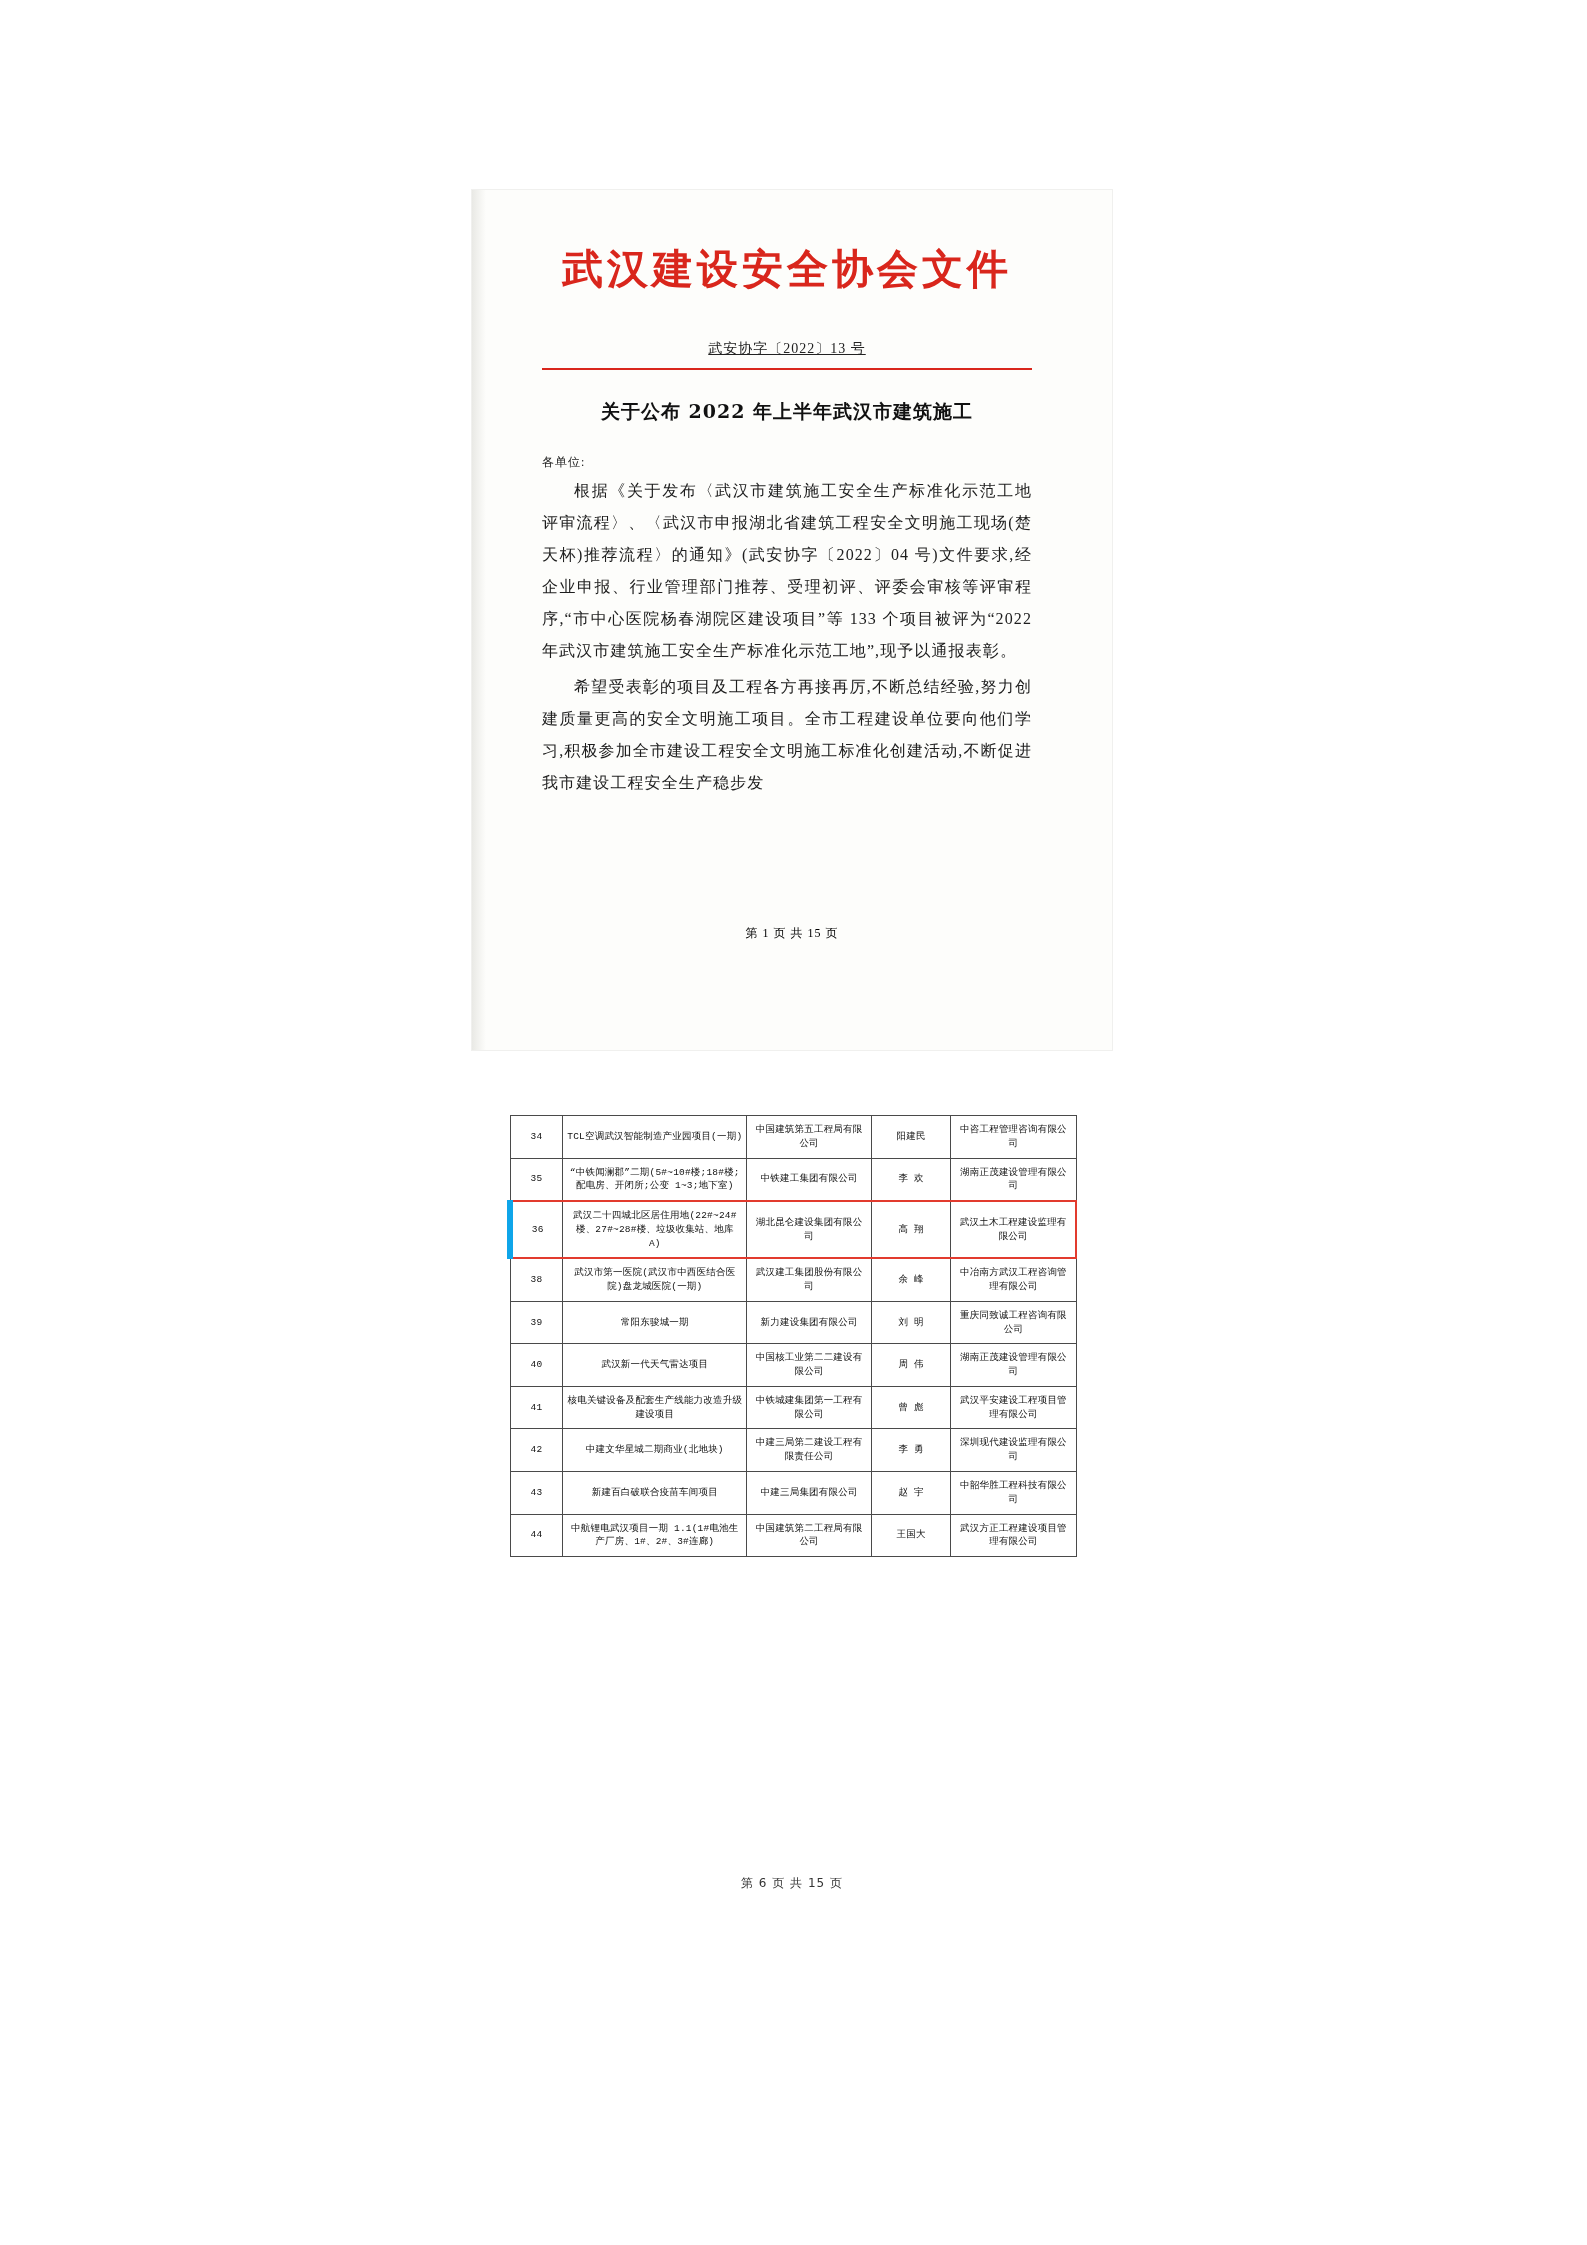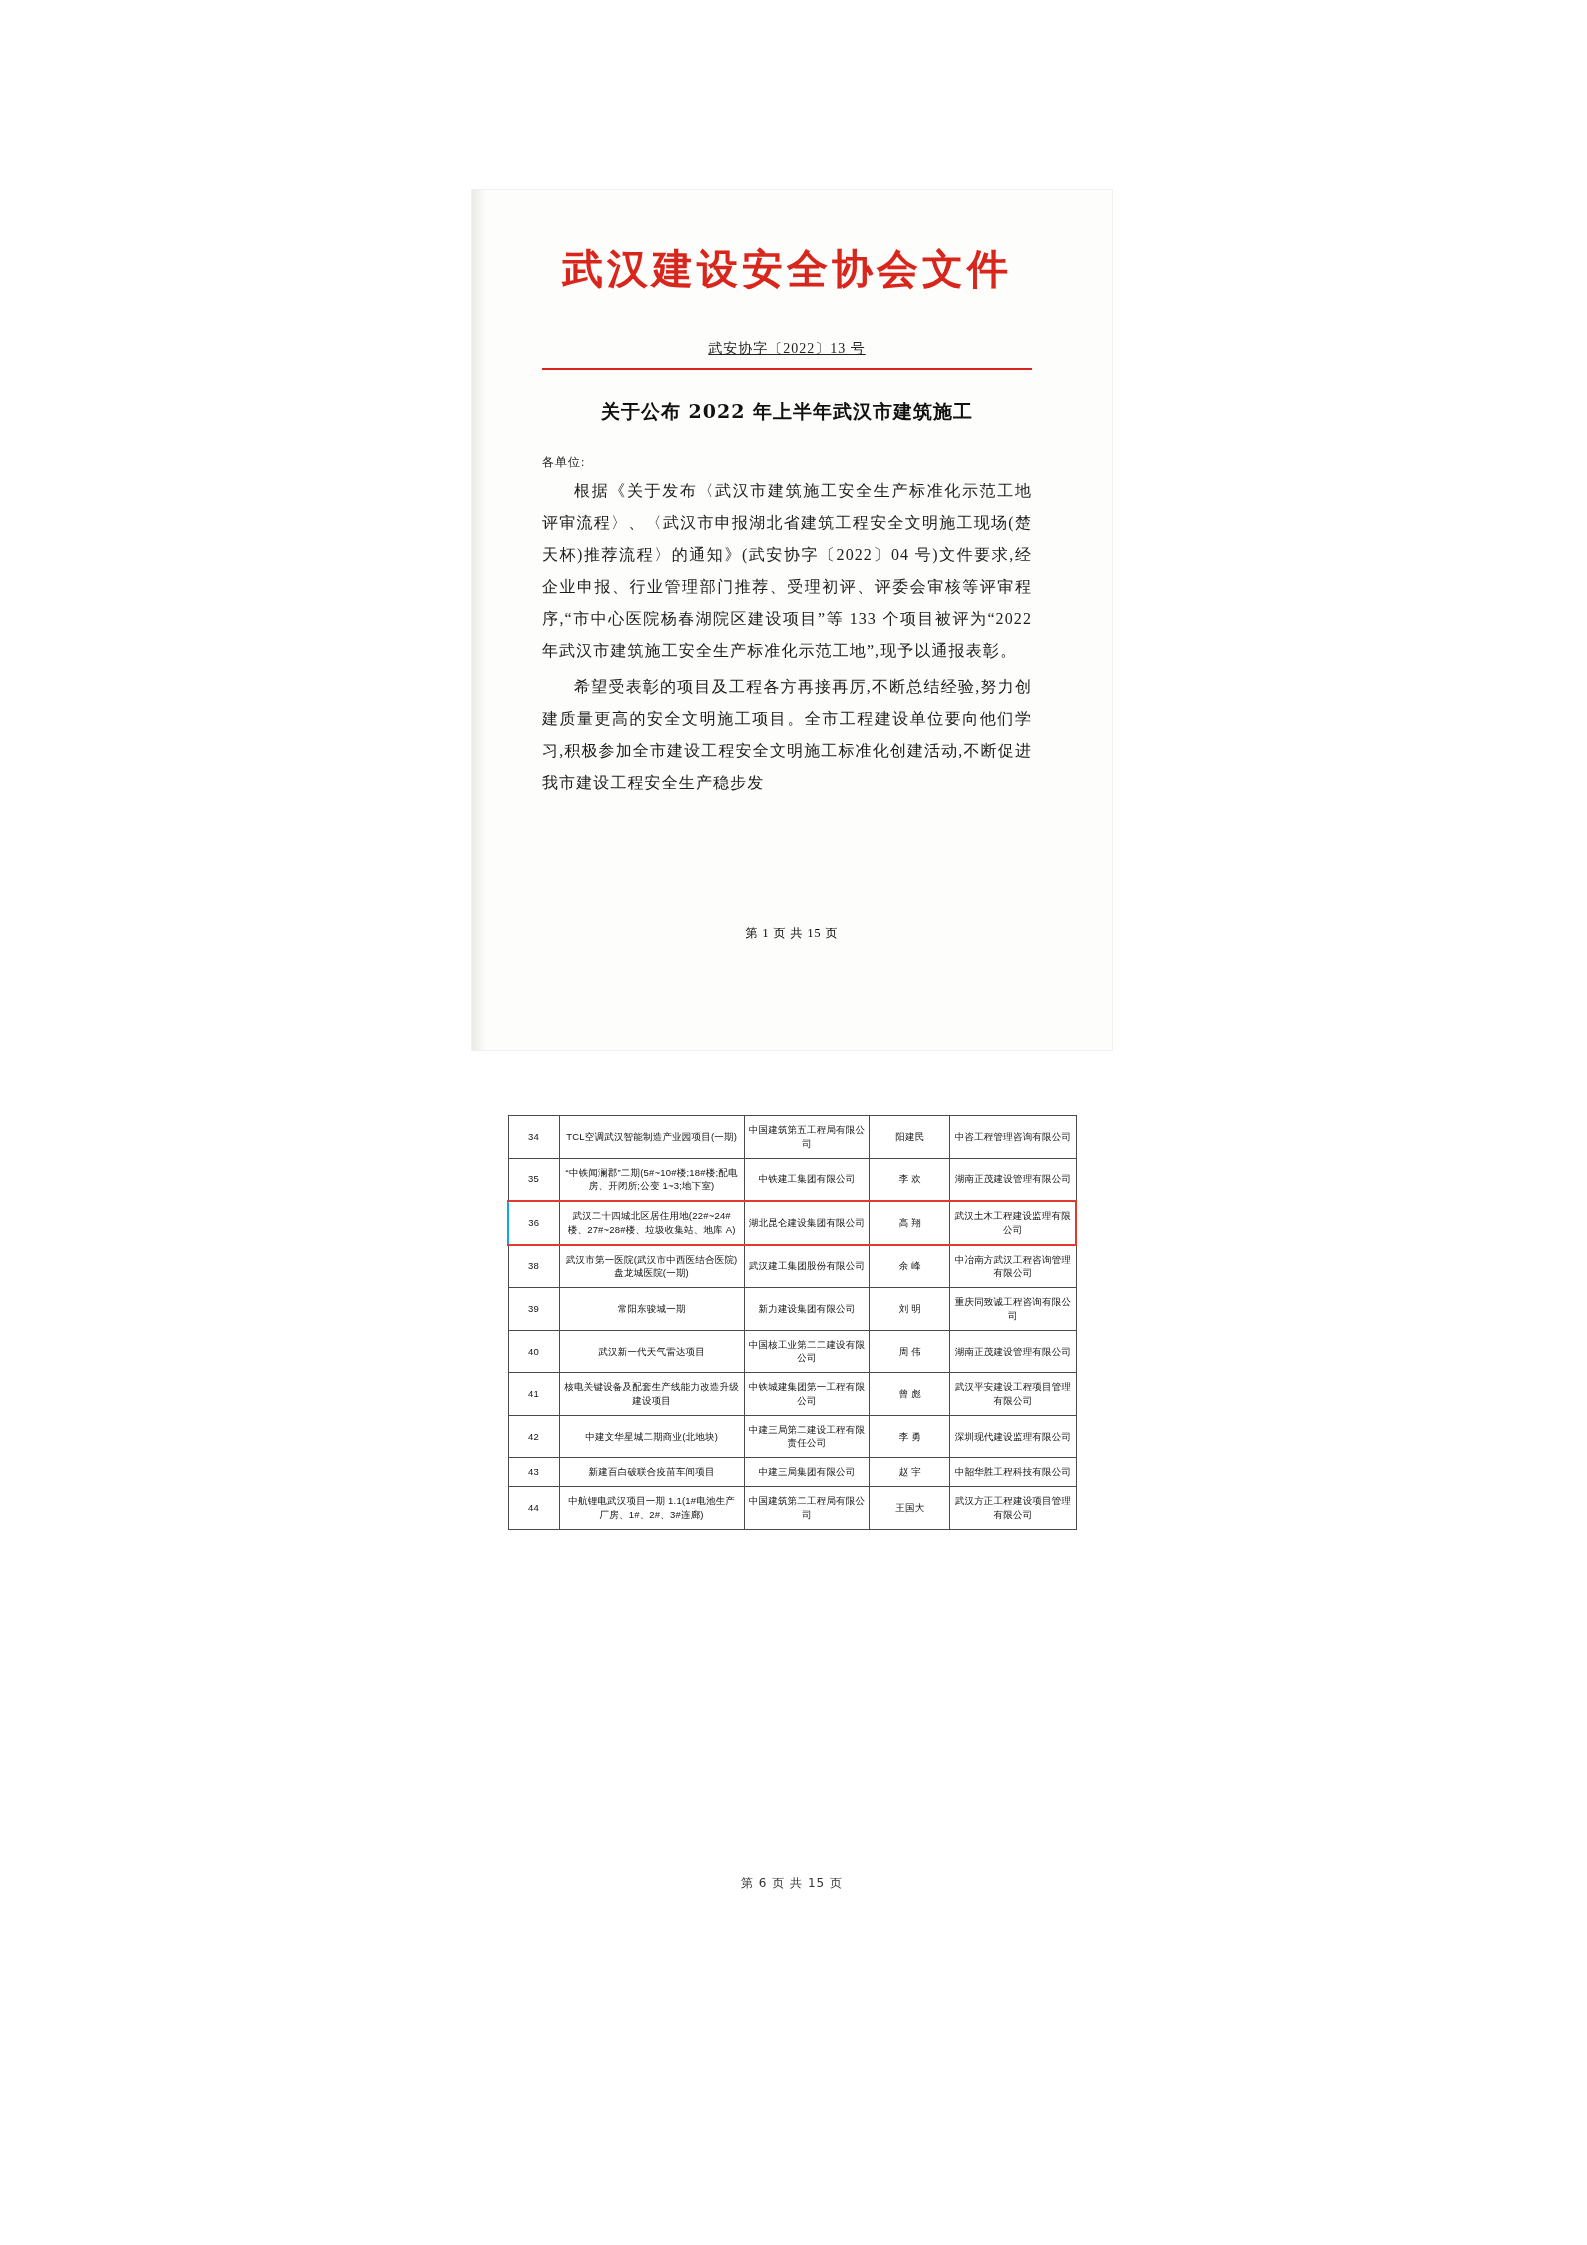--- a/index.html
+++ b/index.html
@@ -103,21 +103,21 @@
     width: 640px;
     height: 840px;
     background: #ffffff;
   }
   table.listing {
     position: absolute;
     left: 35px;
     top: 30px;
     width: 570px;
     border-collapse: collapse;
-    font-family: Liberation Sans, sans-serif;
+    font-family: Liberation Mono, monospace;
     font-size: 9.5px;
     color: #111;
   }
   table.listing td {
     border: 1px solid #4a4a4a;
     text-align: center;
     vertical-align: middle;
     padding: 7px 4px;
     line-height: 1.45;
     letter-spacing: 0.2px;
@@ -125,21 +125,21 @@
   td.c-no     { width: 42px; }
   td.c-proj   { width: 178px; }
   td.c-unit   { width: 118px; }
   td.c-person { width: 72px; }
   td.c-sup    { width: 118px; }
 
   tr.highlight td {
     border-top: 2px solid #e23b2e;
     border-bottom: 2px solid #e23b2e;
   }
-  tr.highlight td:first-child { border-left: 2px solid #0ea5e9; }
+  tr.highlight td:first-child { border-left: 6px solid #0ea5e9; }
   tr.highlight td:last-child  { border-right: 2px solid #e23b2e; }
 
   .p2-footer {
     position: absolute;
     left: 0;
     right: 0;
     top: 790px;
     text-align: center;
     font-size: 12px;
     letter-spacing: 1px;

